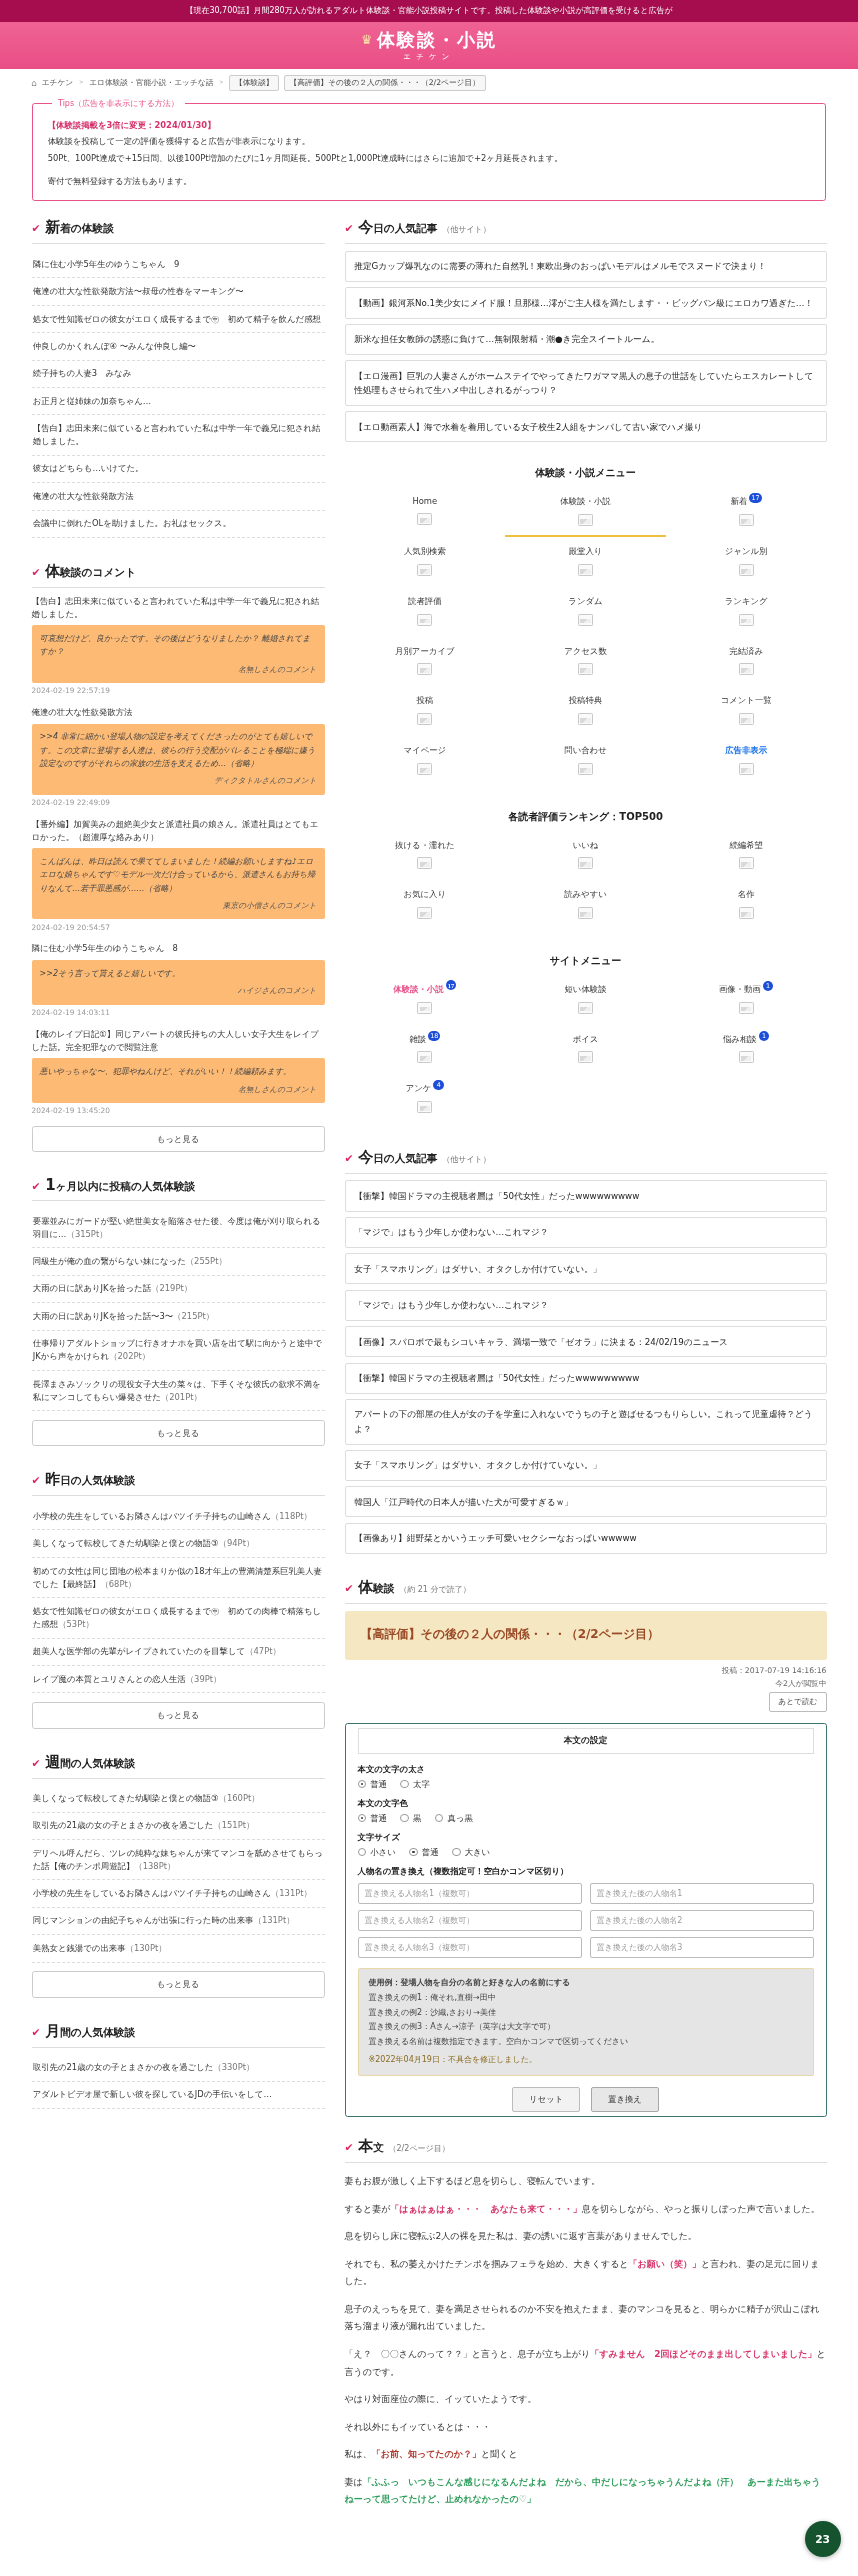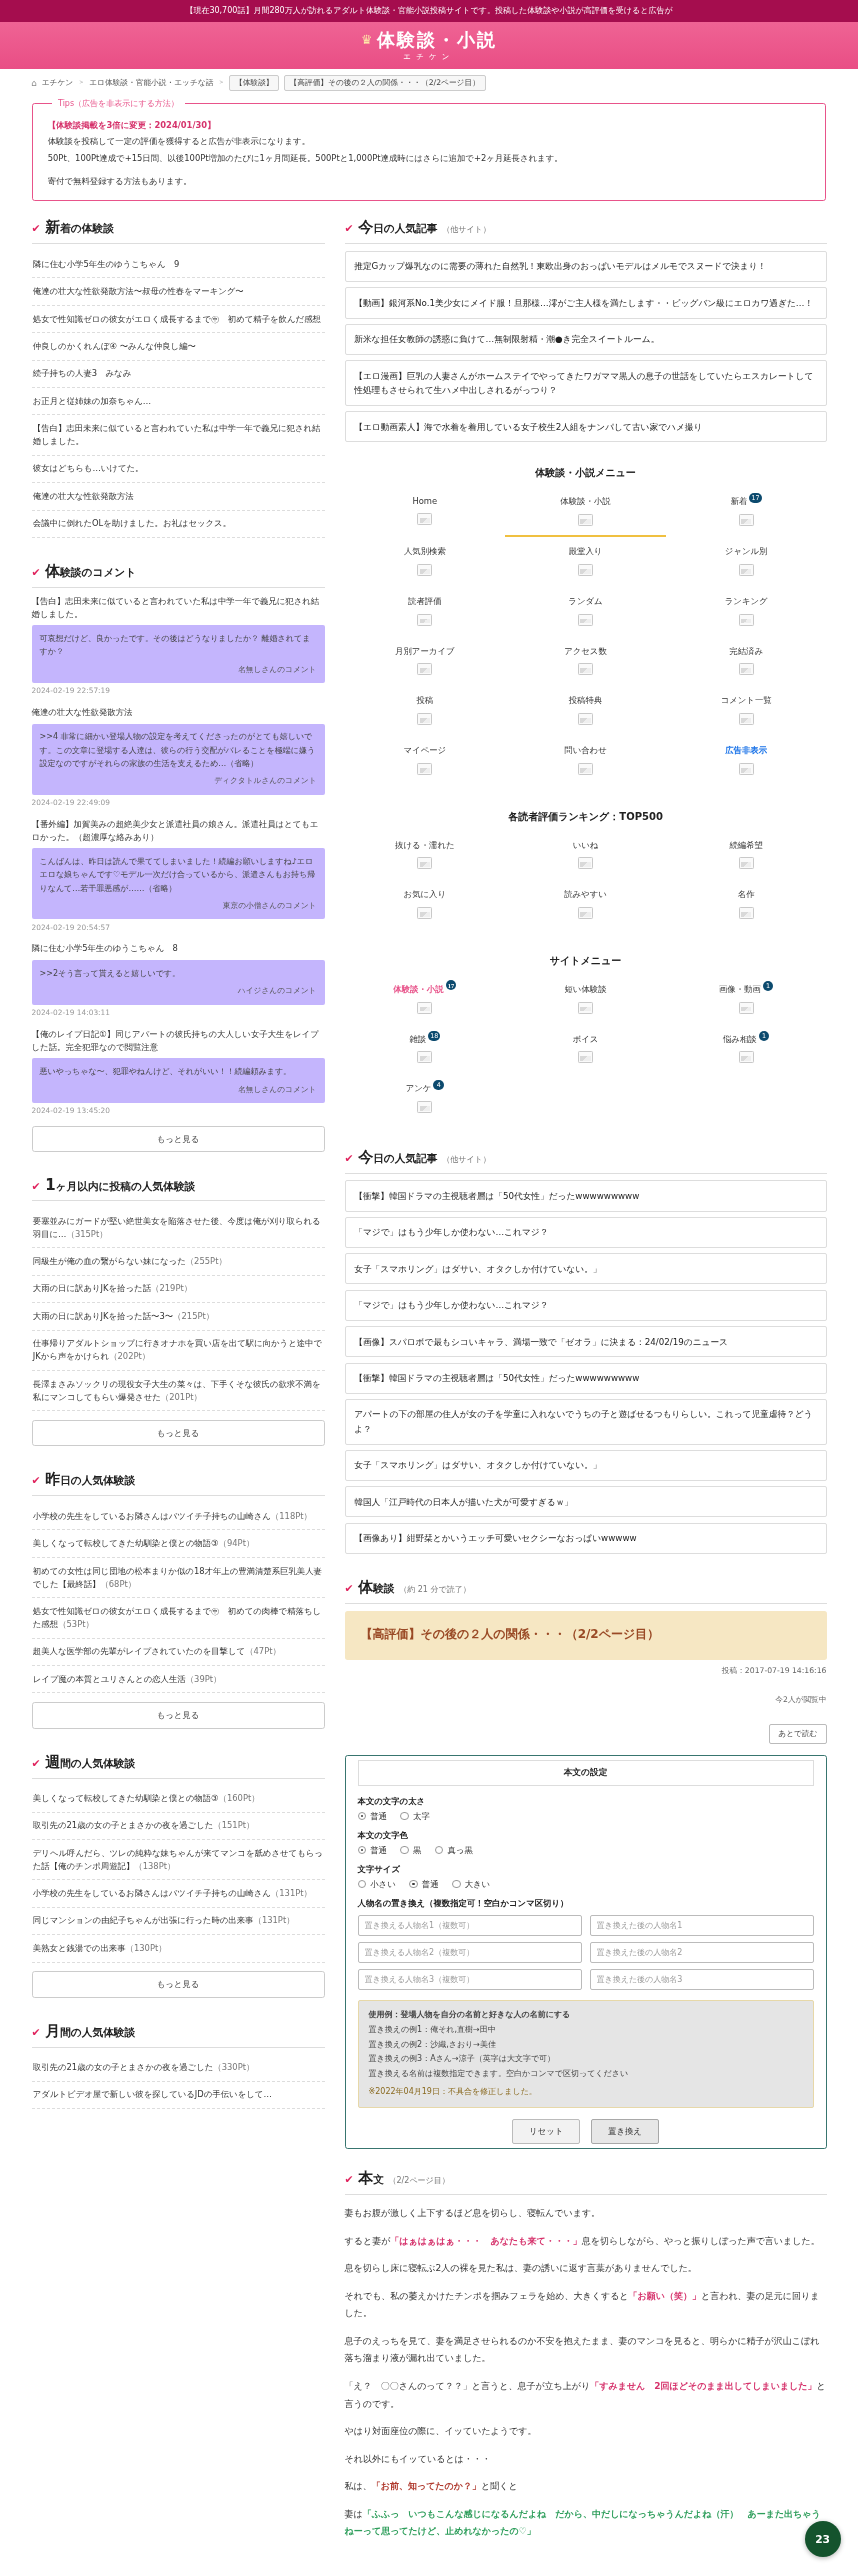--- a/index.html
+++ b/index.html
@@ -48,44 +48,44 @@
 
   
   .post-list { list-style:none; margin:0; padding:0; }
   .post-item { padding:6.7px 1.3px; border-bottom:0.7px dashed #ddd; font-size:8.4px; line-height:1.55; color:#333; cursor:pointer; }
   .post-pt { color:#777; }
   .more-btn { display:block; width:100%; margin-top:8.7px; padding:6.7px 0; background:#fff; border:0.7px solid #ccc; border-radius:2.7px; font-size:8.4px; color:#444; cursor:pointer; }
 
   
   .comment { margin-bottom:10.7px; }
   .comment-story { font-size:8.4px; color:#333; margin-bottom:4.7px; line-height:1.55; cursor:pointer; }
-  .comment-box { background:#c4b5fd; border-radius:2px; padding:6.7px 8px; font-size:8px; color:#444; line-height:1.65; }
+  .comment-box { background:#fdba74; border-radius:2px; padding:6.7px 8px; font-size:8px; color:#444; line-height:1.65;font-style:italic; }
   .comment-author { text-align:right; margin-top:5.3px; color:#555; font-size:7.7px; }
   .comment-date { font-size:7.4px; color:#999; margin-top:3.3px; }
 
   
   .news-item { border:0.7px solid #ddd; border-radius:2px; padding:7.4px 8.7px; margin-bottom:5.3px; font-size:8.7px; font-weight:400; color:#222; line-height:1.65; cursor:pointer; }
 
   
   .menu-block { margin:20px 0 24px; }
   .menu-head { text-align:center; font-size:10px; font-weight:bold; color:#222; margin:0 0 6.7px; }
   .menu-grid { display:grid; grid-template-columns:repeat(3,1fr); }
   .menu-cell { display:flex; flex-direction:column; align-items:center; gap:6.7px; padding:9.4px 4px 10.7px; cursor:pointer; }
   .menu-cell.active { box-shadow:inset 0 -2px 0 #f0c040; }
   .menu-label { font-size:8.4px; color:#333; }
   .menu-cell.blue .menu-label { color:#1a73e8; font-weight:bold; }
   .menu-cell.accent .menu-label { color:#e8538a; font-weight:bold;font-family:Liberation Serif, serif; }
-  .badge { display:inline-flex; align-items:center; justify-content:center; min-width:10.7px; height:10px; border-radius:5.3px; background:#0c4a6e; color:#fff; font-size:6.4px; margin-left:2px; padding:0 2px; position:relative; top:-4px; }
+  .badge { display:inline-flex; align-items:center; justify-content:center; min-width:10.7px; height:10px; border-radius:5.3px; background:#1d4ed8; color:#fff; font-size:6.4px; margin-left:2px; padding:0 2px; position:relative; top:-4px; }
   .icon-ph { width:14.7px; height:12px; border:1px solid #c9c9c9; border-radius:1.3px; background:#fafafa; position:relative; }
   .icon-ph::after { content:""; position:absolute; left:1.3px; right:1.3px; bottom:1.3px; height:4.7px; background:linear-gradient(135deg,#d9d9d9 50%,#efefef 50%); }
 
   
   .story-card { background:#f6e7c3; border-radius:2.7px; padding:14.7px 16px; margin:4px 0 6.7px; }
   .story-title { font-size:12px; font-weight:bold; color:#9a4a26; line-height:1.65; }
-  .story-meta { display:flex; flex-direction:column; align-items:flex-end; gap:19px; font-size:7.7px; color:#666; margin-bottom:10.7px; }
+  .story-meta { display:flex; flex-direction:column; align-items:flex-end; gap:3px; font-size:7.7px; color:#666; margin-bottom:10.7px; }
   .read-later { border:0.7px solid #bbb; background:#fff; border-radius:2px; padding:4px 8px; font-size:7.7px; color:#444; cursor:pointer; }
 
   
   .settings { border:1.3px solid #38756f; border-radius:2.7px; padding:4px 12px; margin:8px 0 20px; }
   .settings-title { text-align:center; font-size:8.7px; font-weight:bold; color:#222; padding:6px; border:0.7px solid #ddd; margin-bottom:9.4px; }
   .setting-label { font-weight:bold; font-size:8.4px; margin:8px 0 4px; color:#222; }
   .radio-row { display:flex; gap:13.4px; align-items:center; font-size:8.4px; flex-wrap:wrap; }
   .radio-opt { display:flex; align-items:center; gap:4px; cursor:pointer; }
   .radio { width:8.7px; height:8.7px; border:0.7px solid #999; border-radius:50%; background:#fff; position:relative; flex:0 0 8.7px; }
   .radio.on::after { content:""; position:absolute; inset:2px; border-radius:50%; background:#3b3b3b; }

